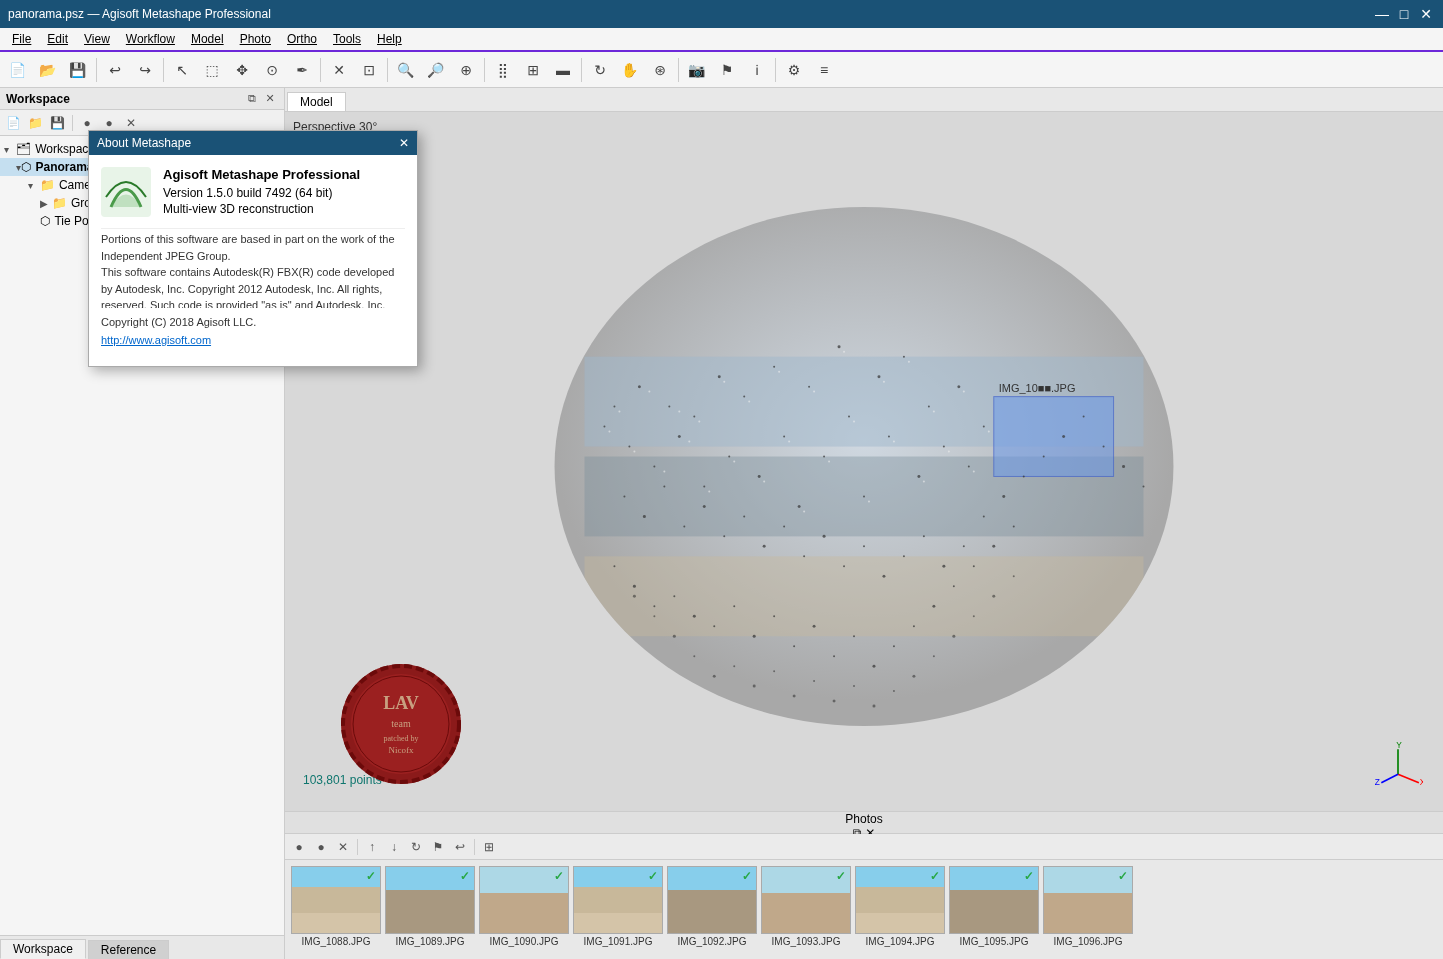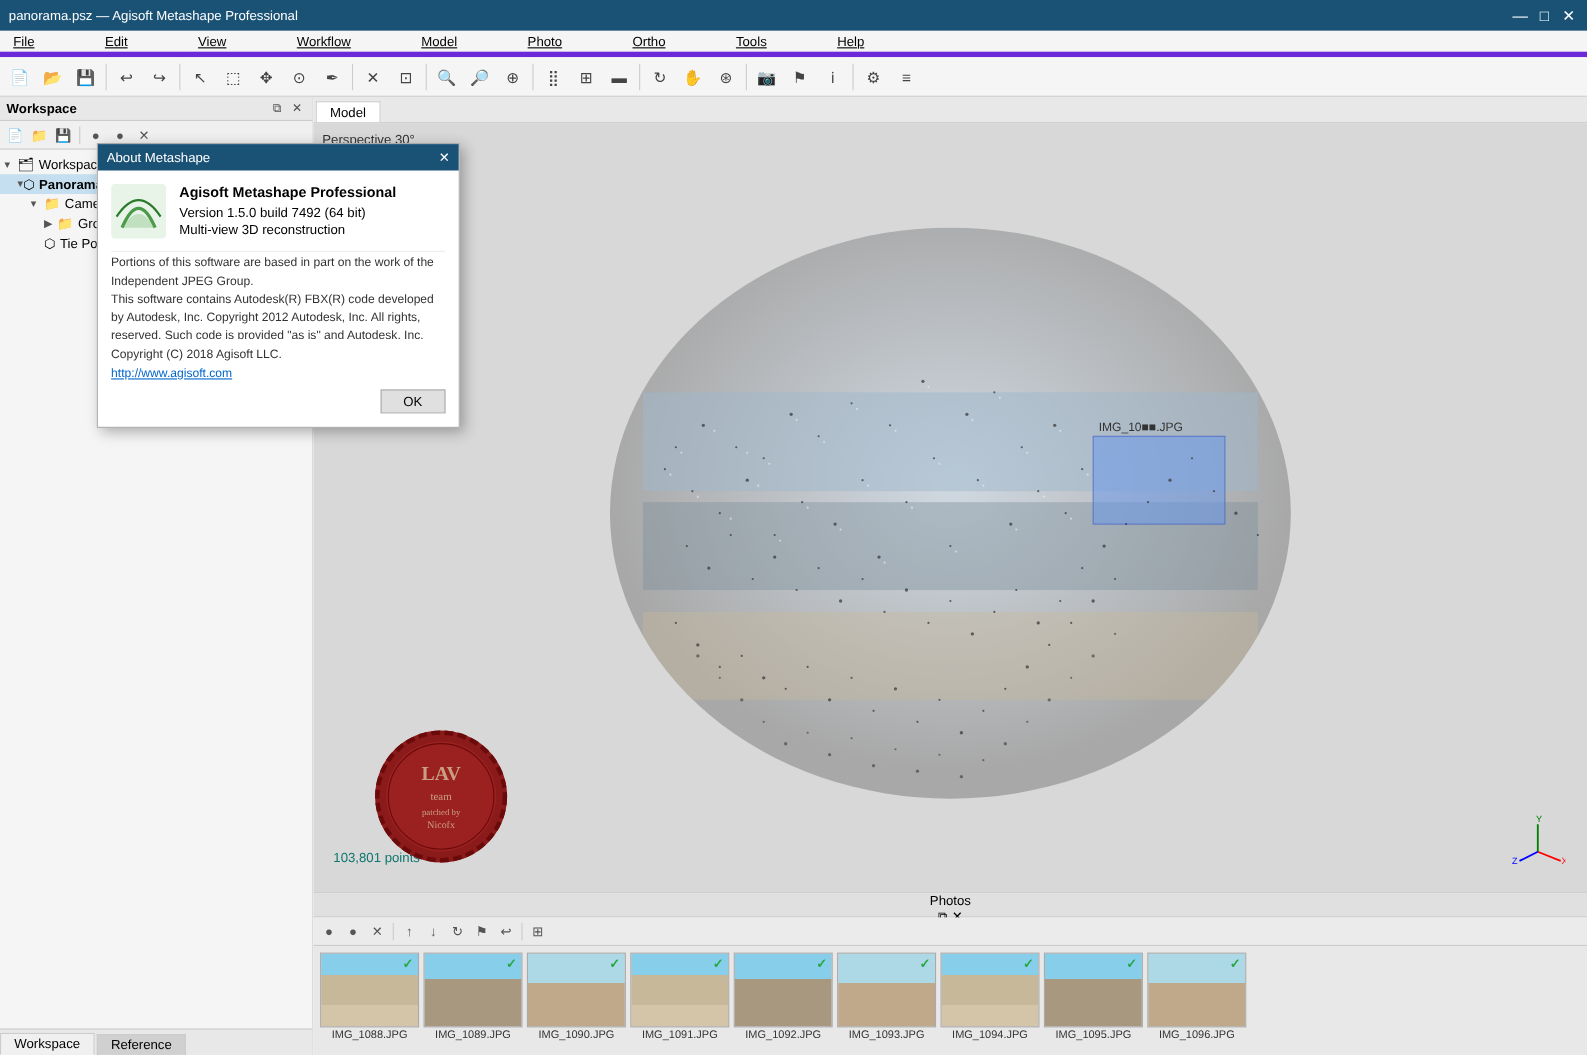--- a/index.html
+++ b/index.html
@@ -24,25 +24,24 @@
       color: white;
       font-size: 14px;
       cursor: pointer;
       display: flex; align-items: center; justify-content: center;
     }
 
     
     #menubar {
       height: 24px;
       background: #f5f5f5;
-      border-bottom: 5px solid #6d28d9;
+      border-bottom: 2px solid #6d28d9;
       display: flex;
       align-items: center;
       padding: 0 4px;
-      gap: 48px;
     }
     .menu-item {
       padding: 2px 8px;
       cursor: pointer;
       font-size: 12px;
       text-decoration: underline;
     }
 
     
     #toolbar {
@@ -770,23 +769,20 @@
         <div class="about-version">Version 1.5.0 build 7492 (64 bit)</div>
         <div class="about-desc">Multi-view 3D reconstruction</div>
       </div>
     </div>
     <div id="about-legal">
       Portions of this software are based in part on the work of the Independent JPEG Group.<br>
       This software contains Autodesk(R) FBX(R) code developed by Autodesk, Inc. Copyright 2012 Autodesk, Inc. All rights, reserved. Such code is provided "as is" and Autodesk, Inc. disclaims any and all warranties, whether express or implied,
     </div>
     <div id="about-copyright">Copyright (C) 2018 Agisoft LLC.</div>
     <a id="about-link">http://www.agisoft.com</a>
-    <div style="text-align:right;margin-top:4px;">
-      <button style="padding:3px 20px;font-size:12px;cursor:pointer;background:#e0e0e0;border:1px solid #aaa;">OK</button>
-    </div>
   </div>
 </div>
 
 <div id="wax-seal">
   <svg viewBox="0 0 130 130">
 
     <circle cx="65" cy="65" r="60" fill="#8B1A1A"></circle>
 
     <circle cx="65" cy="65" r="58" fill="none" stroke="#6B0A0A" stroke-width="4" stroke-dasharray="8,4"></circle>
 

